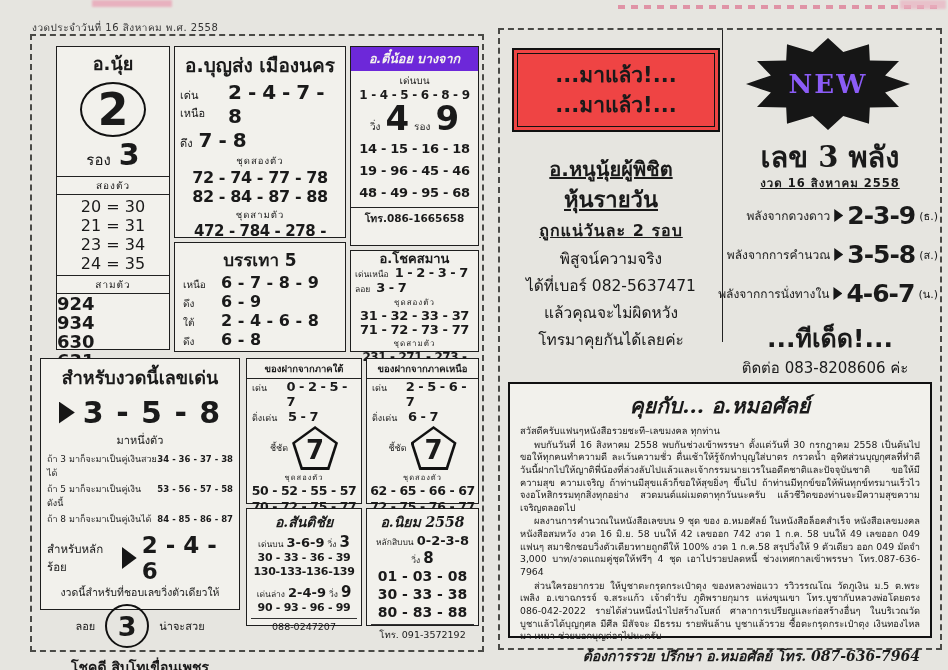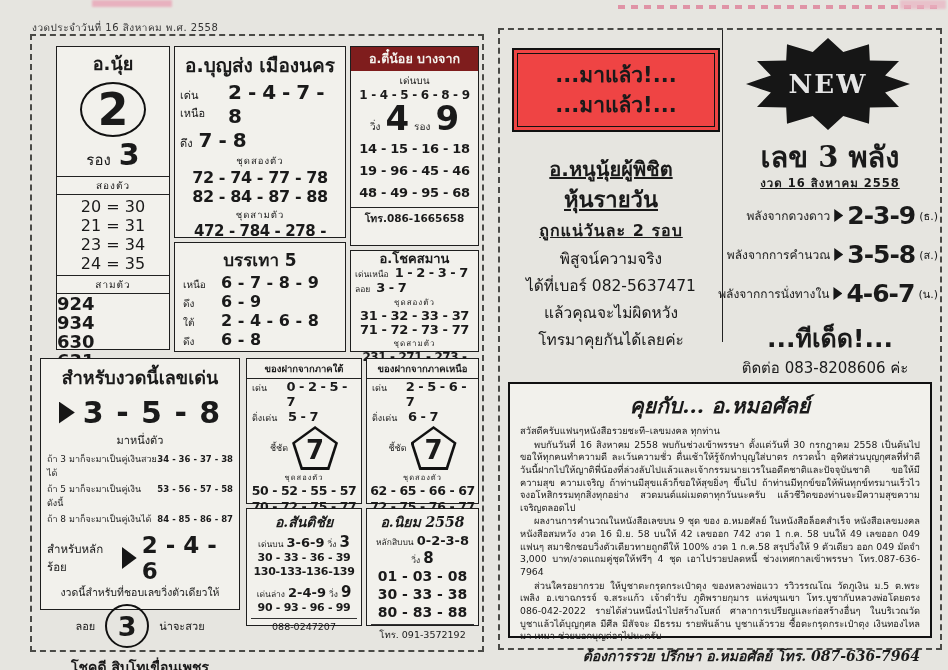--- a/index.html
+++ b/index.html
@@ -50,21 +50,21 @@
 
   
   .bantao{left:142px;top:206px;width:172px;height:110px;padding:3px 8px;}
   .bantao-title{font-size:17px;font-weight:bold;text-align:center;}
   .bantao-row{display:flex;align-items:baseline;gap:10px;}
   .bantao-row .lbl{font-size:10px;width:28px;}
   .bantao-row .val{font-size:16px;font-weight:bold;line-height:19px;}
 
   
   .teenoi{left:318px;top:10px;width:129px;height:200px;display:flex;flex-direction:column;}
-  .inv{background:#7f1d1d;color:#f4f3ee;font-size:12.5px;font-weight:bold;text-align:center;padding:2px 12px;}
+  .inv{background:#6d28d9;color:#f4f3ee;font-size:12.5px;font-weight:bold;text-align:center;padding:2px 12px;font-style:italic;}
   .teenoi .small-lbl{font-size:10px;text-align:center;margin-top:2px;}
   .teenoi .denbon{font-size:12px;font-weight:bold;text-align:center;letter-spacing:-.3px;}
   .wingrow{display:flex;justify-content:center;align-items:baseline;gap:5px;}
   .wingrow .lbl{font-size:10px;}
   .wingrow .num{font-size:34px;font-weight:bold;line-height:.95;}
   .teenoi .pr{font-size:13px;font-weight:bold;text-align:center;margin-top:7px;letter-spacing:-.3px;}
   .teenoi .phone{border-top:1.2px solid #222;margin-top:7px;font-size:10.5px;font-weight:bold;text-align:center;padding:2px 0;}
 
   
   .chok{left:318px;top:214px;width:129px;height:102px;padding:1px 4px;}
@@ -135,21 +135,21 @@
   .arrive{font-size:21px;font-weight:bold;text-align:center;line-height:30px;white-space:nowrap;}
   .nunui{position:absolute;left:4px;top:124px;width:214px;text-align:center;}
   .nunui .t1{font-size:20px;font-weight:bold;text-decoration:underline;line-height:30px;}
   .nunui .t2{font-size:22px;font-weight:bold;text-decoration:underline;line-height:32px;}
   .nunui .claim{font-size:16px;font-weight:bold;text-decoration:underline;line-height:30px;letter-spacing:1px;}
   .nunui .ln{font-size:15.5px;line-height:27px;}
 
   .star{position:absolute;left:246px;top:8px;width:164px;height:92px;background:#161616;
         clip-path:polygon(100% 50%,84.8% 59.3%,93.3% 75%,75.5% 75.5%,75% 93.3%,59.3% 84.8%,50% 100%,40.7% 84.8%,25% 93.3%,24.5% 75.5%,6.7% 75%,15.2% 59.3%,0 50%,15.2% 40.7%,6.7% 25%,24.5% 24.5%,25% 6.7%,40.7% 15.2%,50% 0,59.3% 15.2%,75% 6.7%,75.5% 24.5%,93.3% 25%,84.8% 40.7%);
         display:flex;align-items:center;justify-content:center;}
-  .star span{color:#e5e5e5;font-family:"DejaVu Serif","Liberation Serif",serif;font-weight:bold;
+  .star span{color:#8b5cf6;font-family:"DejaVu Serif","Liberation Serif",serif;font-weight:bold;
         font-size:26px;letter-spacing:2px;}
   .p3-title{position:absolute;left:228px;top:104px;width:204px;text-align:center;
         font-family:"DejaVu Serif","Liberation Serif",serif;font-weight:bold;font-size:29px;}
   .p3-sub{position:absolute;left:228px;top:144px;width:204px;text-align:center;font-size:11.5px;
         font-weight:bold;text-decoration:underline;letter-spacing:1px;}
   .p3-rows{position:absolute;left:212px;top:166px;width:226px;}
   .p3-row{display:flex;align-items:center;justify-content:flex-end;gap:4px;height:39px;}
   .p3-row .lbl{font-size:12px;white-space:nowrap;}
   .p3-row .val{font-size:25px;font-weight:bold;letter-spacing:-1px;}
   .p3-row .suf{font-size:11px;}

